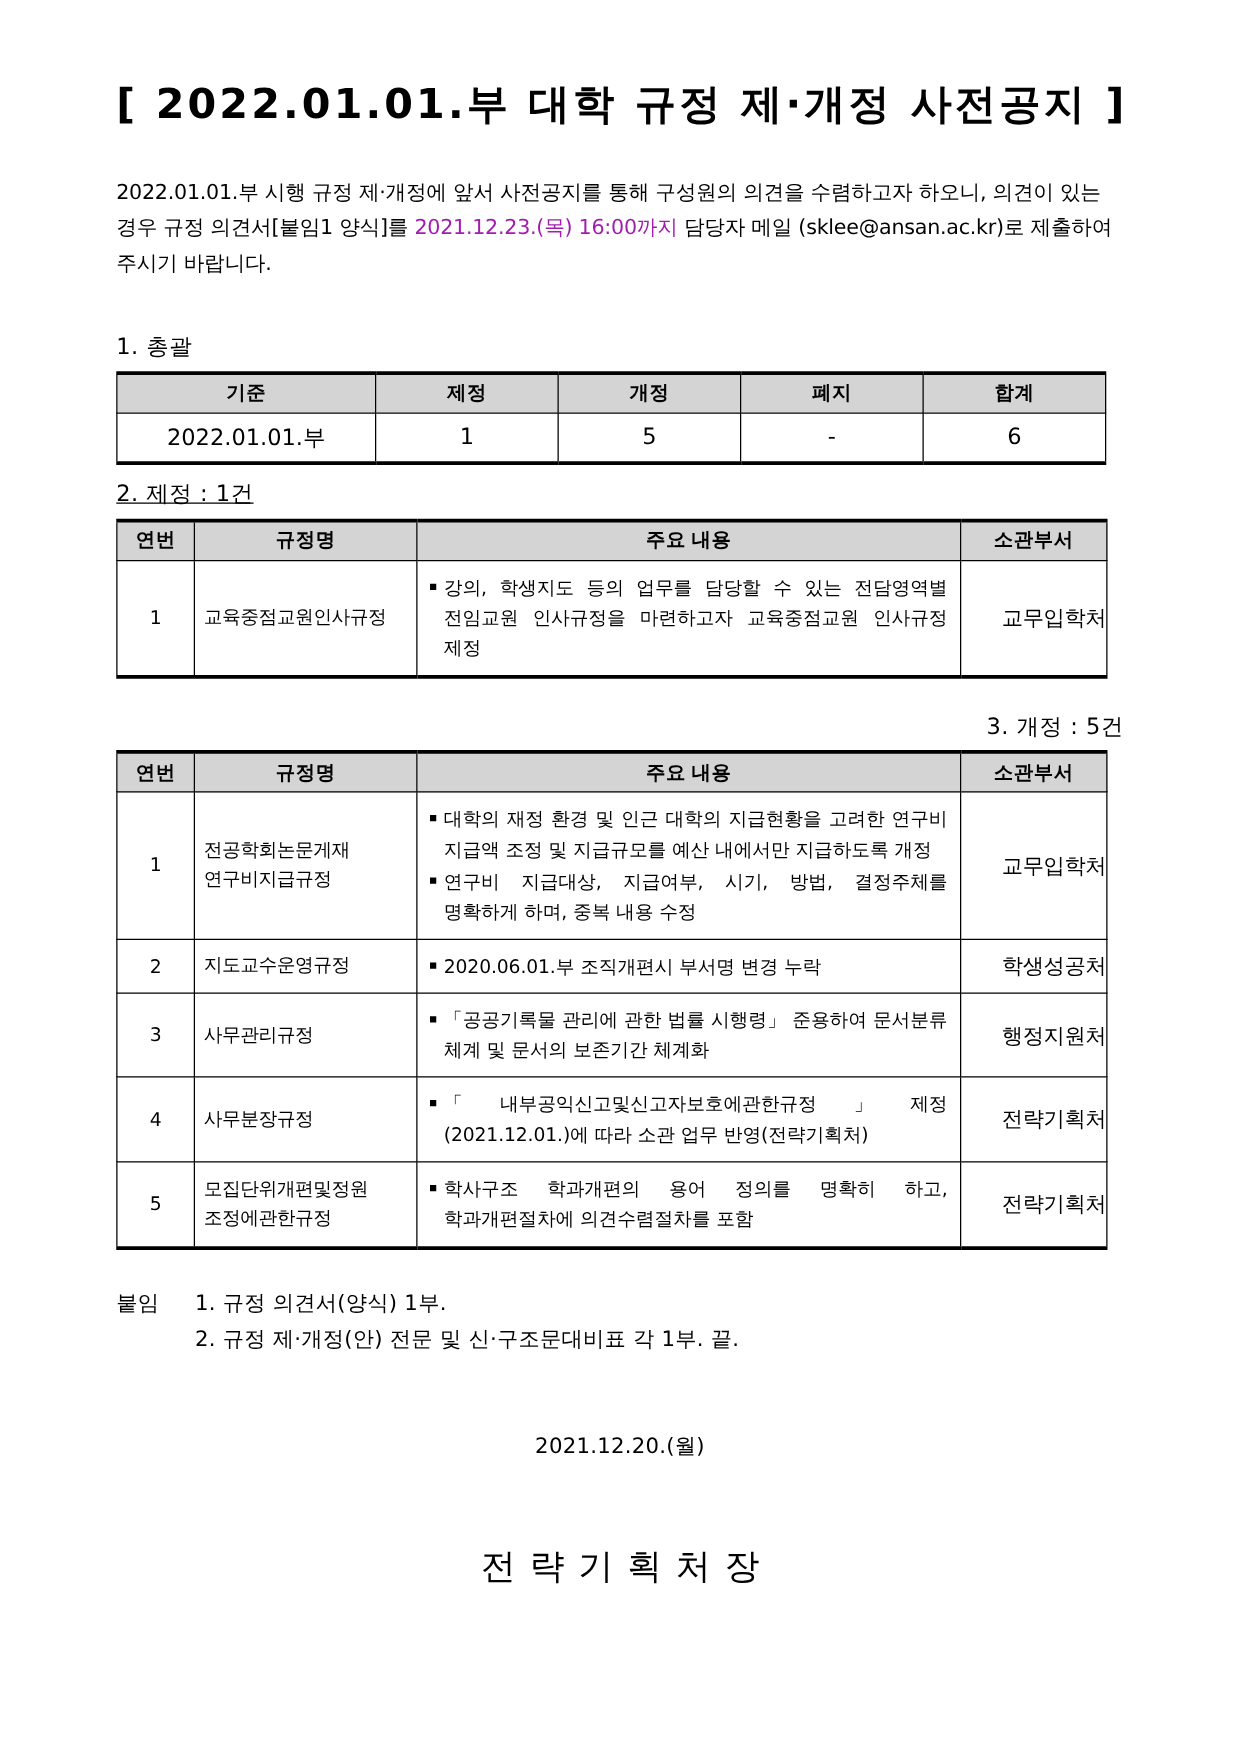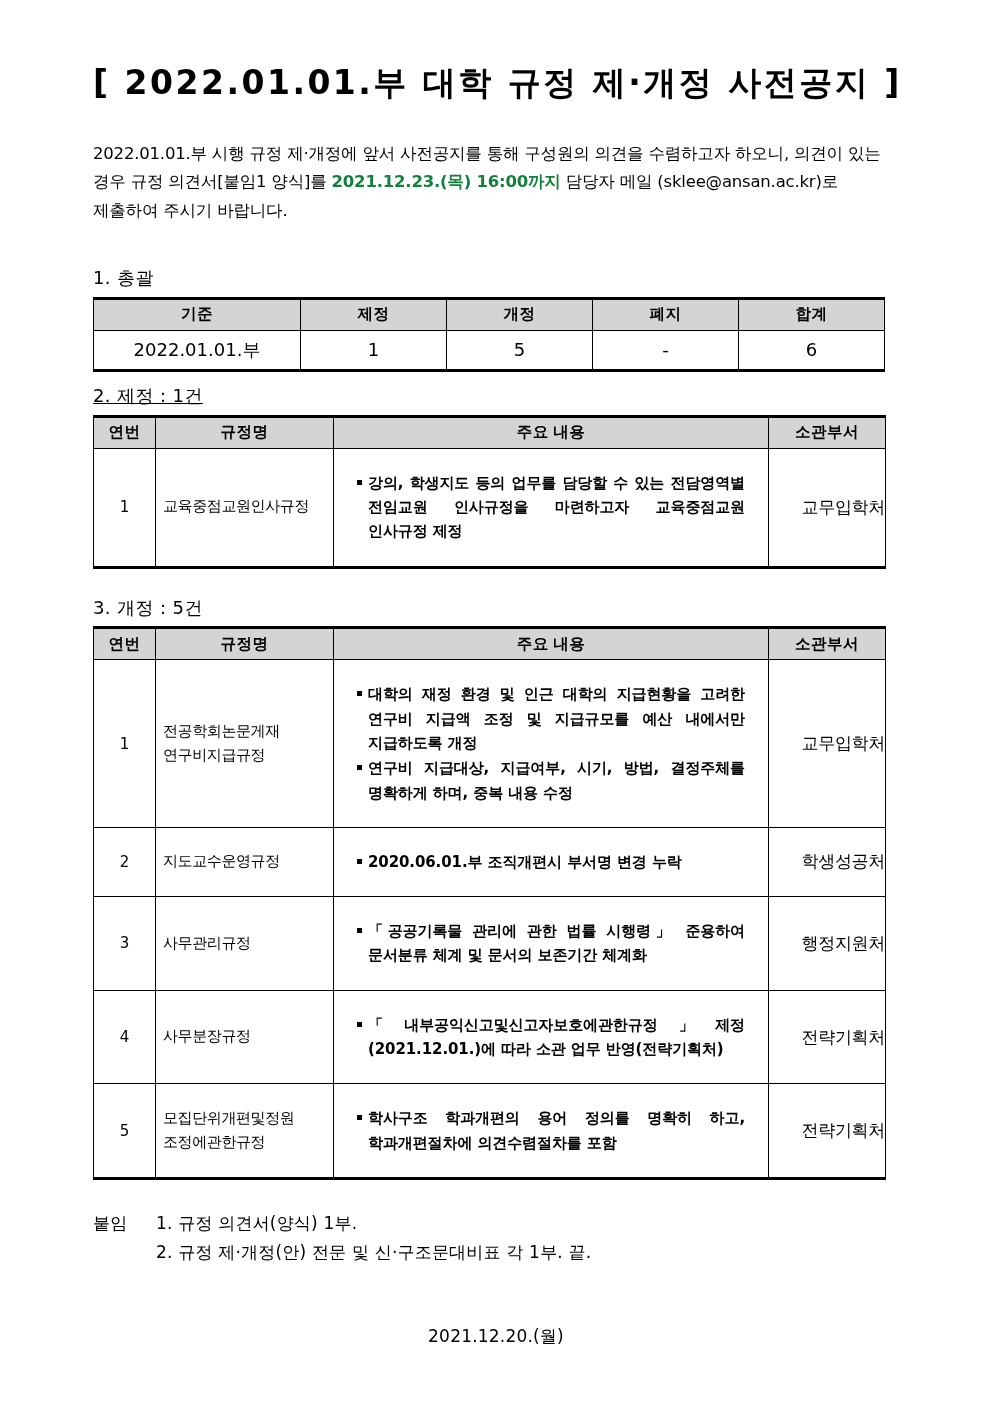--- a/index.html
+++ b/index.html
@@ -39,35 +39,35 @@
   
   .intro {
     margin: 0;
     padding-top: 38px;
     font-size: 16.5px;
     line-height: 1.72;
     letter-spacing: -0.2px;
     word-break: keep-all;
   }
   .intro .hl {
-    color: #15803d;
-    font-weight: bold;
+    color: #a21caf;
+    font-weight: normal;
   }
 
   
   .sec-heading {
     margin: 0;
     font-size: 18px;
     font-weight: normal;
     letter-spacing: 0.4px;
     line-height: 1.1;
   }
   .sec-1 { padding-top: 43px; }
   .sec-2 { padding-top: 14px; text-decoration: underline; }
-  .sec-3 { padding-top: 29px; }
+  .sec-3 { padding-top: 29px; text-align: right; }
 
   
   table.doc-table {
     border-collapse: collapse;
     width: 792px;
     margin-top: 9px;
     table-layout: fixed;
     font-size: 15px;
   }
   table.doc-table td,
@@ -122,24 +122,23 @@
     text-align: right;
     font-size: 17px;
     letter-spacing: -0.3px;
   }
   .tbl-detail td.cell-desc {
     padding: 5px 6px 5px 4px;
     font-size: 15px;
     line-height: 1.62;
   }
   .bullet-list {
-    margin: 17px;
+    margin: 4px;
     padding: 0;
     list-style: none;
-    font-weight: bold;
   }
   .bullet-list li {
     position: relative;
     padding-left: 13px;
     text-align: justify;
     text-justify: inter-character;
     letter-spacing: -0.1px;
     word-break: keep-all;
   }
   .bullet-list li + li { margin-top: 1px; }

